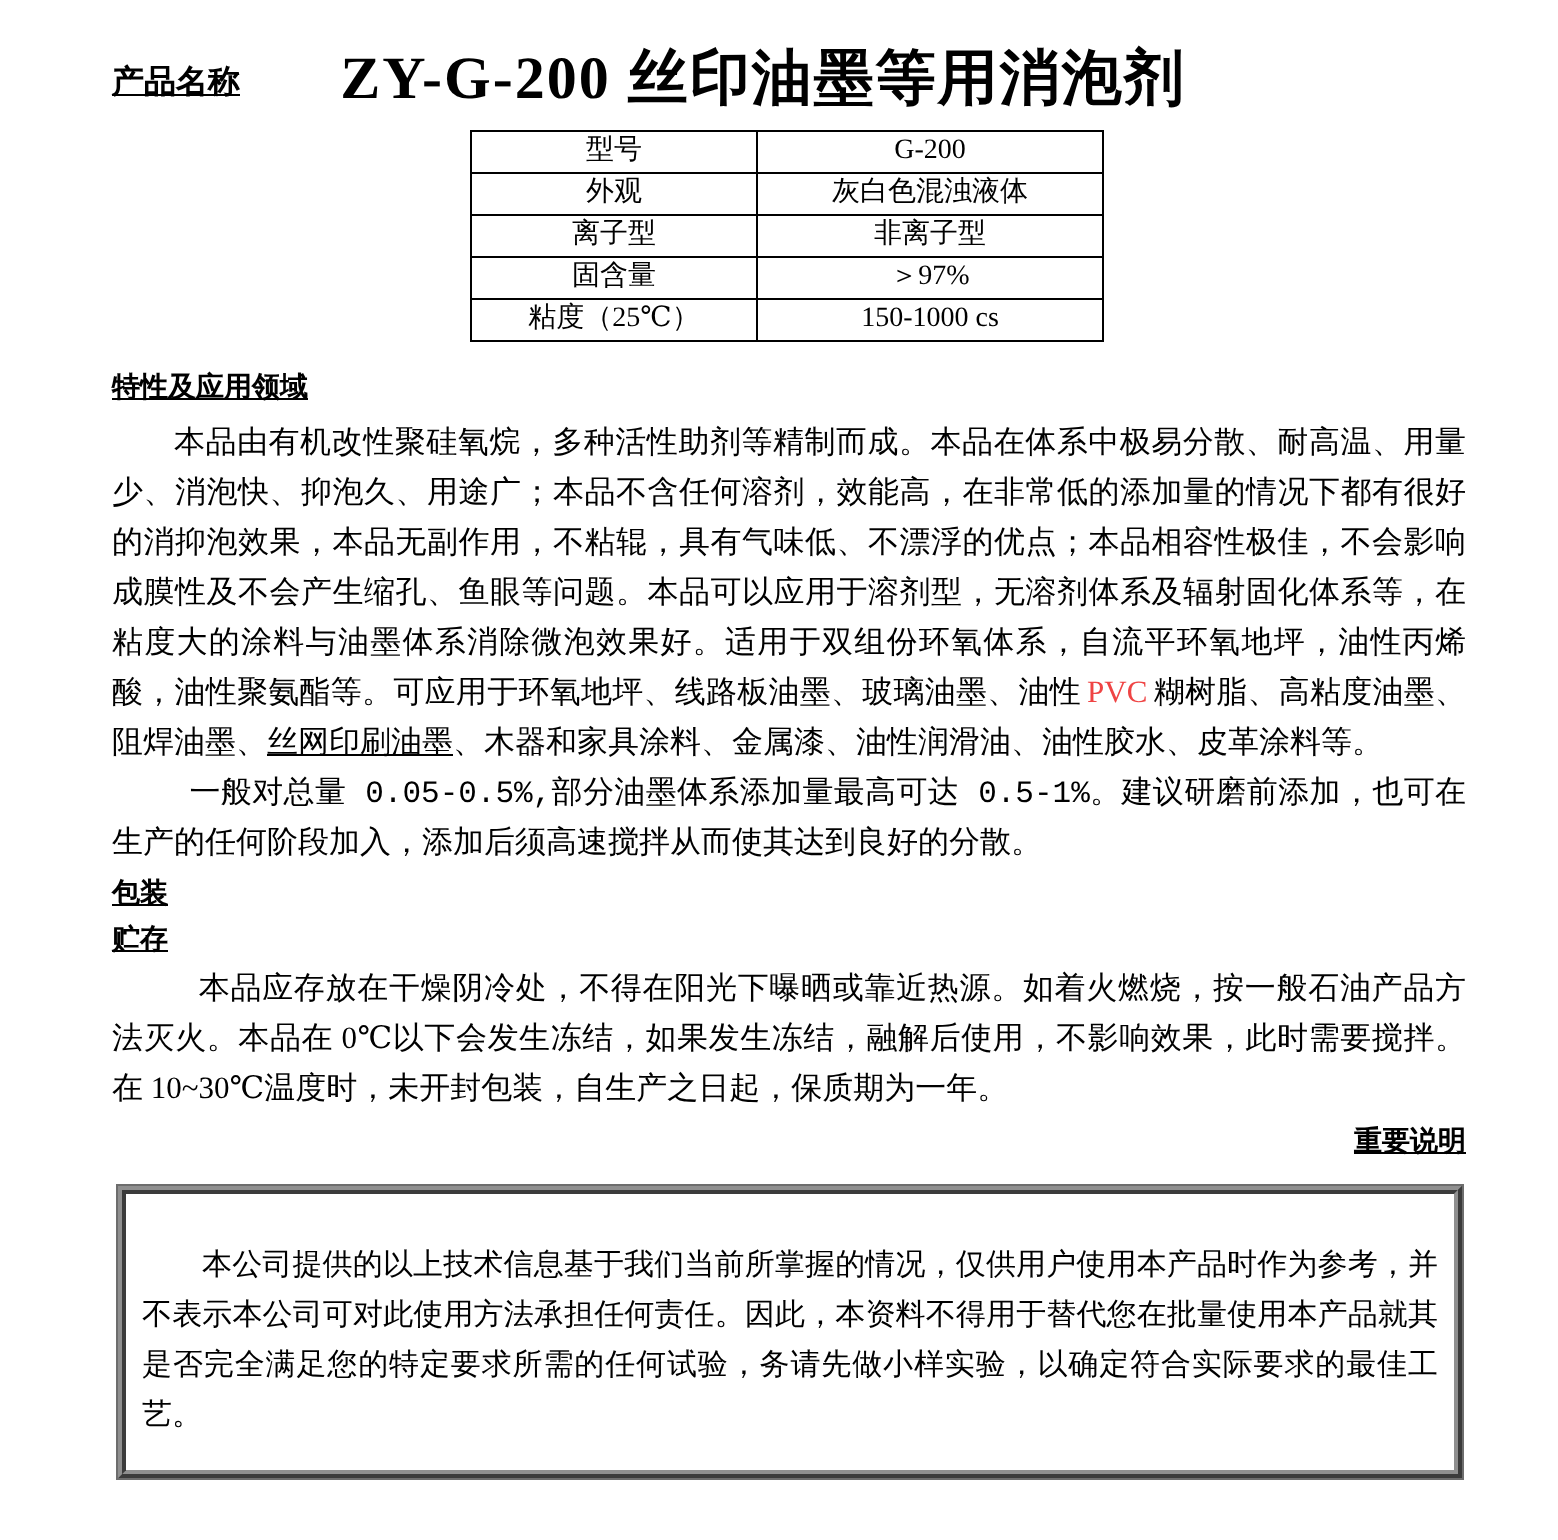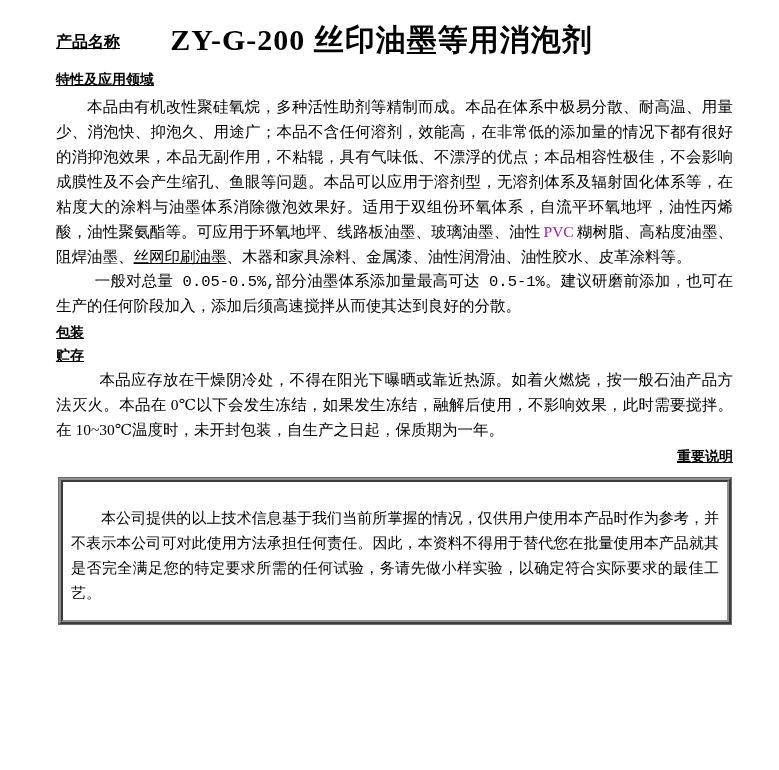--- a/index.html
+++ b/index.html
@@ -29,38 +29,62 @@
   .h-features{margin-top:13px;}
   .h-usage{margin-top:2px;}
   .h-packaging{margin-top:2px;}
   .h-storage{margin-top:2px;}
   .h-notice{margin-top:4px;text-align:right;}
   .body-text{font-size:15.5px;line-height:25px;text-align:justify;margin:0;}
   .p-features{margin-top:4px;text-indent:2em;}
   .p-usage{text-indent:2.5em;margin-top:1px;font-family:Liberation Mono, monospace;}
   .p-packaging{text-indent:2.5em;margin-top:1px;}
   .p-storage{text-indent:2.8em;margin-top:1px;}
-  .pvc{color:#a21caf;margin:0 3px;}
+  .pvc{color:#ef4444;margin:0 3px;}
   .u-phrase{text-decoration:underline;}
   
   .notice-box{margin:11px 0 0 3px;width:672px;box-sizing:border-box;
               border:4px ridge #8f8f8f;outline:1px solid #6d6d6d;
               padding:24px 8px 14px 8px;background:#fff;}
   .p-notice{text-indent:2em;font-size:15px;line-height:25px;}
 </style>
 </head>
 <body>
 
 <div class="page">
 
   <div class="header-row">
     <div class="side-label">产品名称</div>
     <div class="doc-title">ZY-G-200 丝印油墨等用消泡剂</div>
   </div>
 
+  <table class="spec">
+    <tbody>
+      <tr>
+        <td class="c-key">型号</td>
+        <td class="c-val">G-200</td>
+      </tr>
+      <tr>
+        <td class="c-key">外观</td>
+        <td class="c-val">灰白色混浊液体</td>
+      </tr>
+      <tr>
+        <td class="c-key">离子型</td>
+        <td class="c-val">非离子型</td>
+      </tr>
+      <tr>
+        <td class="c-key">固含量</td>
+        <td class="c-val">＞97%</td>
+      </tr>
+      <tr>
+        <td class="c-key">粘度（25℃）</td>
+        <td class="c-val">150-1000 cs</td>
+      </tr>
+    </tbody>
+  </table>
 
   <h2 class="sec-heading h-features"><span>特性及应用领域</span></h2>
   <p class="body-text p-features"><span>本品由有机改性聚硅氧烷，多种活性助剂等精制而成。本品在体系中极易分散、耐高温、用量少、消泡快、抑泡久、用途广；本品不含任何溶剂，效能高，在非常低的添加量的情况下都有很好的消抑泡效果，本品无副作用，不粘辊，具有气味低、不漂浮的优点；本品相容性极佳，不会影响成膜性及不会产生缩孔、鱼眼等问题。本品可以应用于溶剂型，无溶剂体系及辐射固化体系等，在粘度大的涂料与油墨体系消除微泡效果好。适用于双组份环氧体系，自流平环氧地坪，油性丙烯酸，油性聚氨酯等。可应用于环氧地坪、线路板油墨、玻璃油墨、油性</span><span class="pvc">PVC</span><span>糊树脂、高粘度油墨、阻焊油墨、</span><span class="u-phrase">丝网印刷油墨</span><span>、木器和家具涂料、金属漆、油性润滑油、油性胶水、皮革涂料等。</span></p>
 
   <p class="body-text p-usage">一般对总量 0.05-0.5%,部分油墨体系添加量最高可达 0.5-1%。建议研磨前添加，也可在生产的任何阶段加入，添加后须高速搅拌从而使其达到良好的分散。</p>
 
   <h2 class="sec-heading h-packaging"><span>包装</span></h2>
 
   <h2 class="sec-heading h-storage"><span>贮存</span></h2>
   <p class="body-text p-storage">本品应存放在干燥阴冷处，不得在阳光下曝晒或靠近热源。如着火燃烧，按一般石油产品方法灭火。本品在 0℃以下会发生冻结，如果发生冻结，融解后使用，不影响效果，此时需要搅拌。在 10~30℃温度时，未开封包装，自生产之日起，保质期为一年。</p>

